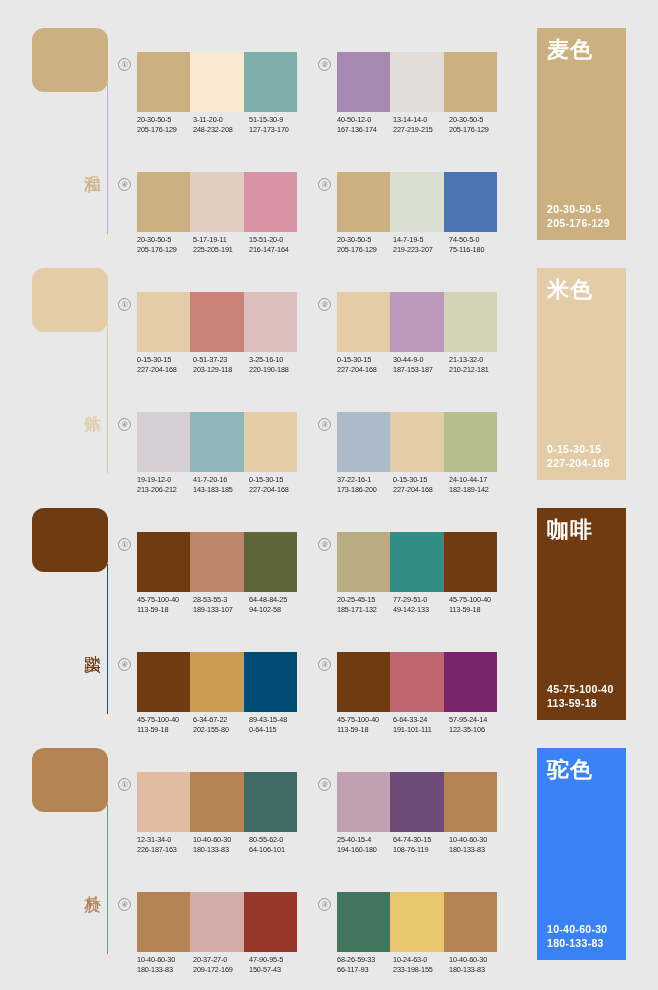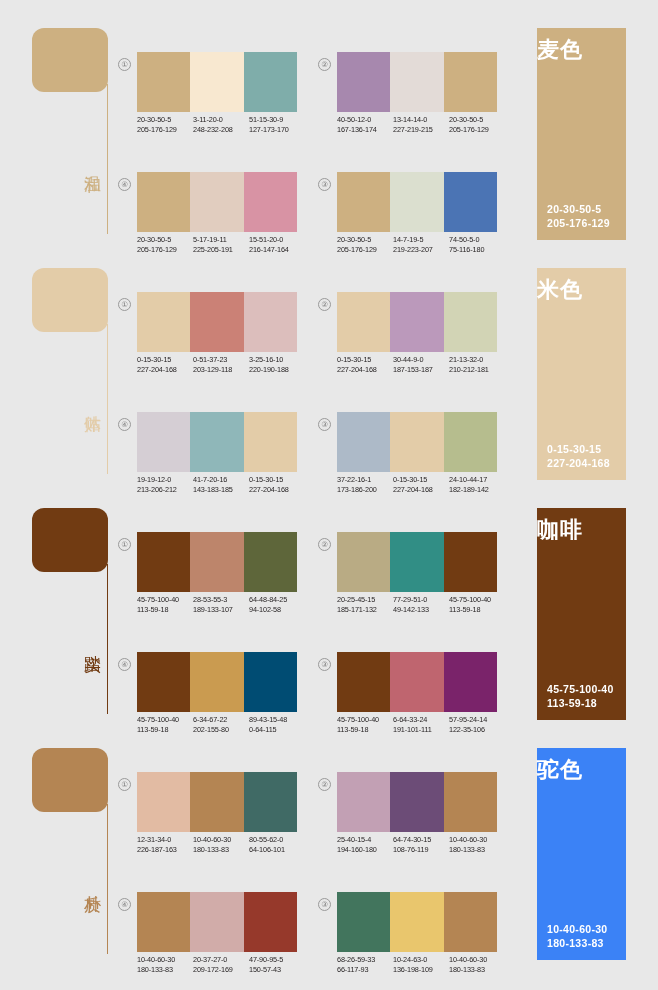--- a/index.html
+++ b/index.html
@@ -120,21 +120,21 @@
   
   .feature-panel {
     position: absolute;
     left: 537px;
     top: 6px;
     width: 89px;
     height: 212px;
   }
   .feature-title {
     position: absolute;
-    left: 0;
+    left: 10px;
     top: 9px;
     color: #ffffff;
     font-size: 22px;
     line-height: 26px;
     font-weight: 700;
     font-family: "DejaVu Sans", "Liberation Sans", sans-serif;
     letter-spacing: 1px;
     white-space: nowrap;
   }
   .feature-codes {
@@ -532,21 +532,21 @@
           <div class="swatch" style="background: rgb(233, 198, 109);"></div>
           <div class="swatch" style="background: rgb(180, 133, 83);"></div>
         </div>
         <div class="codes">
           <div class="code-cell">
             <span class="cmyk">68-26-59-33</span>
             <span class="rgb">66-117-93</span>
           </div>
           <div class="code-cell">
             <span class="cmyk">10-24-63-0</span>
-            <span class="rgb">136-198-109</span>
+            <span class="rgb">233-198-155</span>
           </div>
           <div class="code-cell">
             <span class="cmyk">10-40-60-30</span>
             <span class="rgb">180-133-83</span>
           </div>
         </div>
       </div>
       <div class="feature-panel" style="background: #3b82f6;">
         <div class="feature-title">驼色</div>
         <div class="feature-codes">

